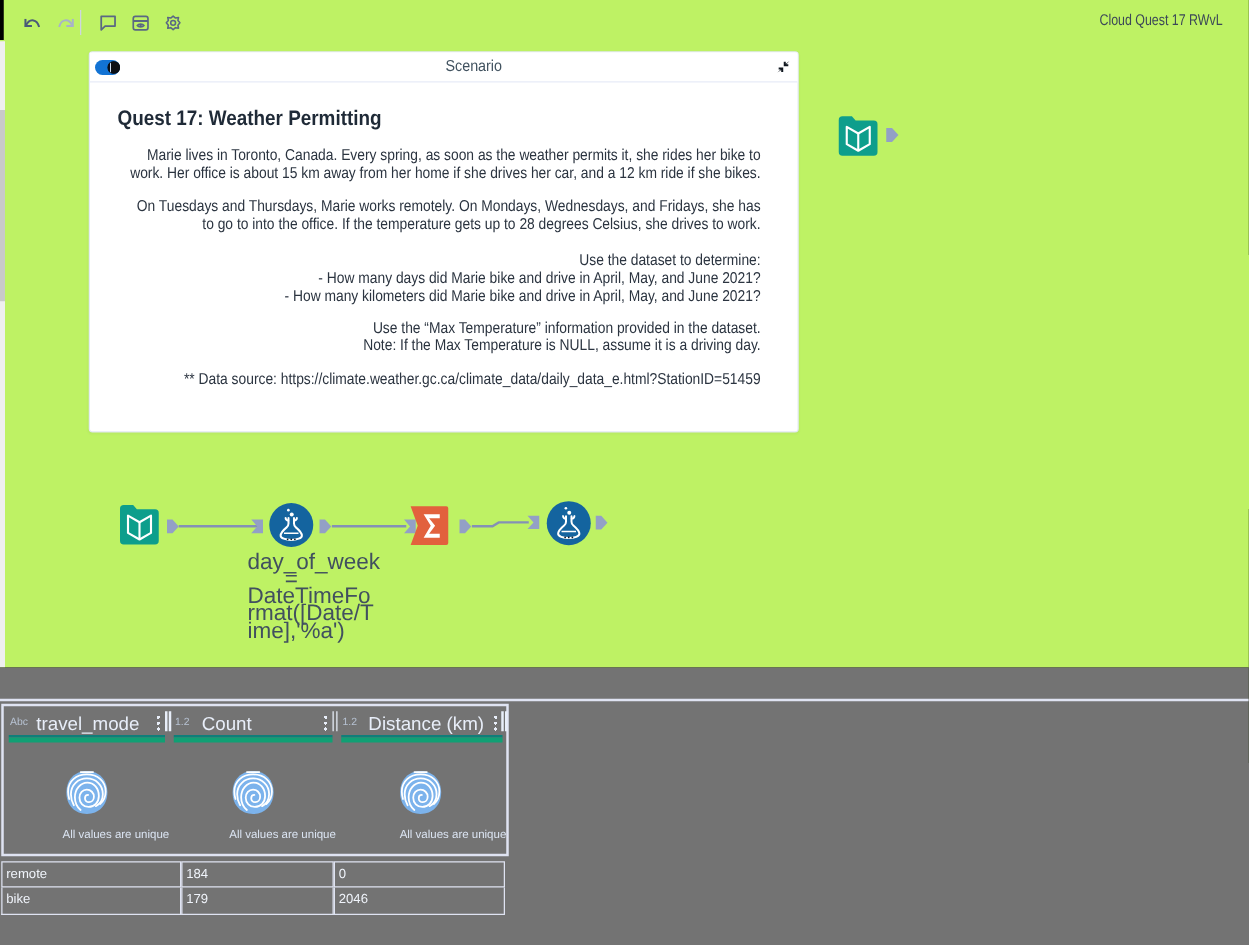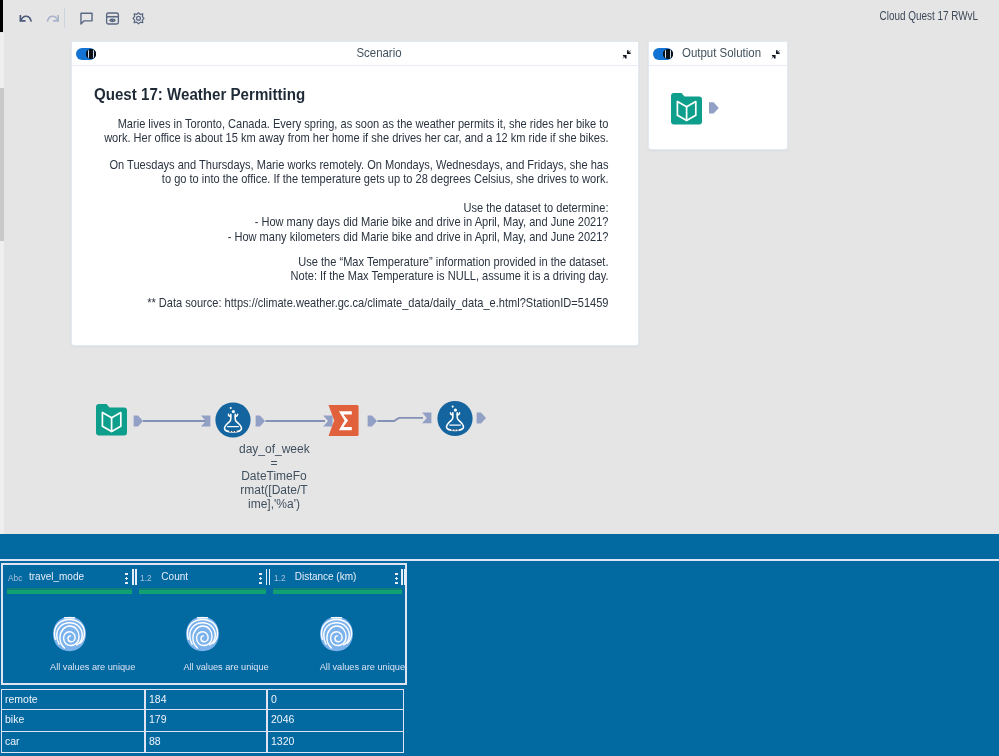--- a/index.html
+++ b/index.html
@@ -1,18 +1,18 @@
 <!DOCTYPE html>
 <html><head>
 <meta charset="utf-8">
 <style>
   html,body{margin:0;padding:0;}
   body{width:999px;height:756px;overflow:hidden;background:#000;
        font-family:"Liberation Sans",sans-serif;}
-  .app{position:absolute;left:0;top:0;width:999px;height:534px;background:#e5e5e5;overflow:hidden;}
+  .app{position:absolute;left:0;top:0;width:999px;height:534px;background:#bef264;overflow:hidden;}
 
   
   .left-black{position:absolute;left:0;top:0;width:3px;height:32px;background:#000;}
   .left-rail{position:absolute;left:0;top:33px;width:4px;height:501px;background:#efefef;}
   .left-thumb{position:absolute;left:0;top:55px;width:4px;height:153px;background:#c9c9c9;}
 
   
   .toolbar{position:absolute;left:0;top:0;width:999px;height:36px;}
   .tb-icon{position:absolute;top:10px;width:17px;height:17px;line-height:0;}
   .tb-sep{position:absolute;left:64px;top:8px;width:1px;height:20px;background:#cdd5e0;}
@@ -35,39 +35,39 @@
   h1.q{margin:0;position:absolute;left:22px;top:20px;font-size:16.8px;font-weight:bold;color:#1f2a37;transform:scaleX(.9);transform-origin:0 50%;white-space:nowrap;}
   .para{position:absolute;left:29px;font-size:12.6px;line-height:14.3px;color:#2b3440;width:578px;
         transform:scaleX(.878);transform-origin:0 0;white-space:pre-line;}
 
   .outp{left:648px;top:41px;width:138px;height:107px;}
   .outp .ptitle{left:33px;right:auto;text-align:left;transform-origin:0 50%;}
 
   .startp{left:70px;top:355px;width:112px;height:107px;}
   .startp .phead{height:22px;}
   .startp .ptitle{text-align:left;left:33px;top:4px;font-size:12.6px;transform:scaleX(.91);transform-origin:0 50%;}
-  .caption{position:absolute;text-align:center;font-size:12px;line-height:13.7px;color:#41505f;white-space:nowrap;margin-left:41px;}
+  .caption{position:absolute;text-align:center;font-size:18px;line-height:13.7px;color:#41505f;white-space:nowrap;}
 
   .canvas{position:absolute;left:0;top:0;pointer-events:none;}
 
   
-  .grid{position:absolute;left:0;top:534px;width:999px;height:222px;background:#0369a1;overflow:hidden;}
+  .grid{position:absolute;left:0;top:534px;width:999px;height:222px;background:#737373;overflow:hidden;}
   .gridwrap{position:absolute;left:0px;top:25px;width:409px;}
   .grid-topline{position:absolute;left:0;top:0;width:999px;height:2px;background:#dfe3f2;}
   .profile-row{position:absolute;left:1px;top:4px;width:406px;height:122px;
                border:2px solid #dfe3f2;box-sizing:border-box;display:flex;}
   .gcol{position:relative;height:100%;box-sizing:border-box;}
   .gcol:nth-child(1){width:133px;}
   .gcol:nth-child(2){width:134px;}
   .gcol:nth-child(3){width:137px;}
   .gcol:nth-child(3) .cdrag{right:2.5px;}
   .gcol:nth-child(3) .ckebab{right:7px;}
   .chead{position:relative;height:26px;}
   .ctype{position:absolute;left:5px;top:5px;opacity:.85;}
-  .cname{position:absolute;left:26px;top:6px;font-size:10px;color:#e8eef9;white-space:nowrap;}
+  .cname{position:absolute;left:26px;top:6px;font-size:15px;color:#e8eef9;white-space:nowrap;}
   .ckebab{position:absolute;right:7px;top:6.5px;width:3px;height:13px;
      background:
        radial-gradient(circle 1.3px at 1.5px 1.8px,#e8eef9 99%,transparent 100%),
        radial-gradient(circle 1.3px at 1.5px 6.5px,#e8eef9 99%,transparent 100%),
        radial-gradient(circle 1.3px at 1.5px 11.2px,#e8eef9 99%,transparent 100%);}
   .cdrag{position:absolute;right:1.5px;top:4px;width:1.5px;height:16px;background:#e8eef9;box-shadow:3px 0 0 #e8eef9;}
   .qbar{position:absolute;left:4px;right:3px;top:23px;height:6px;}
   .qbar::before{content:"";position:absolute;left:0;right:0;top:0;height:1.5px;background:#0f7f7a;}
   .qbar i{position:absolute;left:0;right:0;top:2px;height:4px;background:#10a074;}
   .cprof{position:absolute;left:0;right:0;top:40px;bottom:0;text-align:right;}
@@ -144,32 +144,20 @@
       <div class="para" style="top:93px">On Tuesdays and Thursdays, Marie works remotely. On Mondays, Wednesdays, and Fridays, she has to go to into the office. If the temperature gets up to 28 degrees Celsius, she drives to work.</div>
       <div class="para" style="top:136px">Use the dataset to determine:
 - How many days did Marie bike and drive in April, May, and June 2021?
 - How many kilometers did Marie bike and drive in April, May, and June 2021?</div>
       <div class="para" style="top:190px">Use the “Max Temperature” information provided in the dataset.
 Note: If the Max Temperature is NULL, assume it is a driving day.</div>
       <div class="para" style="top:231px">** Data source: https://climate.weather.gc.ca/climate_data/daily_data_e.html?StationID=51459</div>
     </div>
   </div>
 
-  <div class="panel outp">
-    <div class="phead">
-      <div class="toggle"></div>
-      <div class="ptitle">Output Solution</div>
-      <span class="collapse">
-        <svg viewBox="0 0 16 16" width="13" height="13" fill="#111820">
-          <path d="M14.3 2.3 L11.2 5.4 L13.1 5.4 L13.1 7.4 L8.6 7.4 L8.6 2.9 L10.6 2.9 L10.6 4.8 Z"></path>
-          <path d="M2.4 13.6 L5.5 10.5 L3.6 10.5 L3.6 8.5 L8.1 8.5 L8.1 13.0 L6.1 13.0 L6.1 11.1 Z"></path>
-        </svg>
-      </span>
-    </div>
-  </div>
 
 
   <svg class="canvas" width="999" height="534">
 
     <g>
       <path d="M143 421 H208" stroke="#8491b6" stroke-width="1.9" fill="none"></path>
     </g>
     <g>
       <path d="M265.5 421 H325" stroke="#8491b6" stroke-width="1.9" fill="none"></path>
     </g>
@@ -339,20 +327,15 @@
       <div class="grow">
         <div class="gcell">remote</div>
         <div class="gcell">184</div>
         <div class="gcell">0</div>
       </div>
       <div class="grow">
         <div class="gcell">bike</div>
         <div class="gcell">179</div>
         <div class="gcell">2046</div>
       </div>
-      <div class="grow">
-        <div class="gcell">car</div>
-        <div class="gcell">88</div>
-        <div class="gcell">1320</div>
-      </div>
     </div>
   </div>
 </div>
 
 </body></html>

